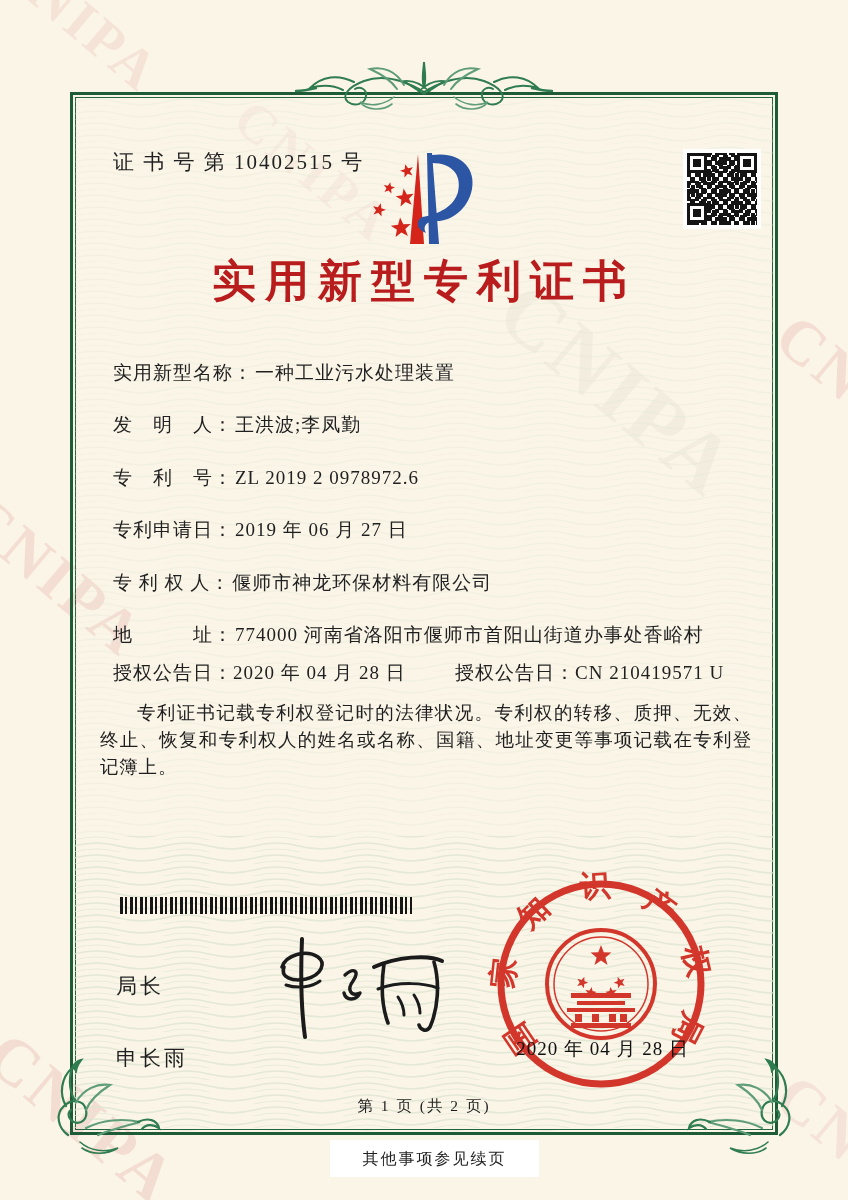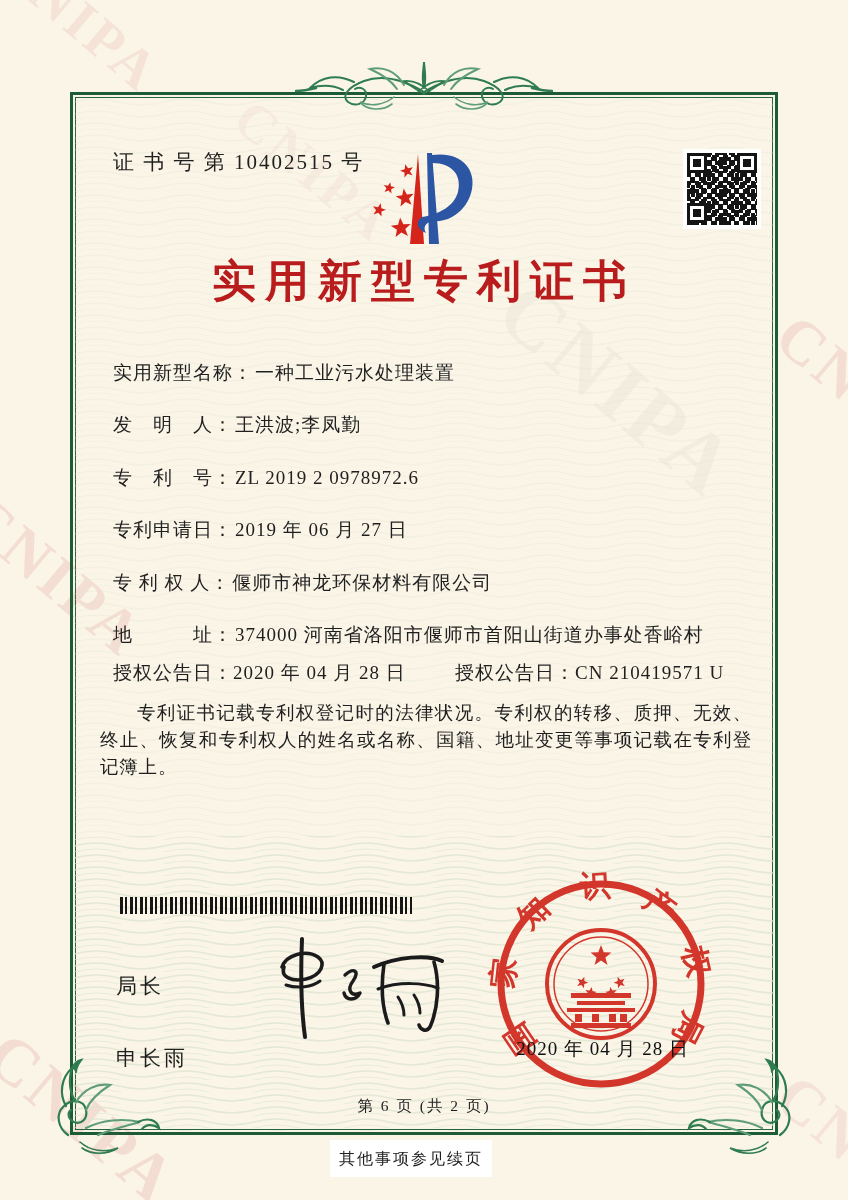--- a/index.html
+++ b/index.html
@@ -42,21 +42,21 @@
       repeating-linear-gradient(90deg,#161616 0 3px,rgba(0,0,0,0) 3px 10px),
       repeating-linear-gradient(90deg,rgba(0,0,0,0) 0 6px,#161616 6px 7px,rgba(0,0,0,0) 7px 15px);
   }
   .director-label{ left:116px; top:972px; font-size:21px; letter-spacing:3px;
                    font-family:"Liberation Sans","DejaVu Sans",sans-serif; }
   .director-name{ left:116px; top:1044px; font-size:21px; letter-spacing:3px;
                   font-family:"Liberation Sans","DejaVu Sans",sans-serif; }
   .sealdate{ left:500px; top:1036px; width:205px; text-align:center;
              font-size:19px; letter-spacing:1px; color:#111; }
   .pageno{ left:0; top:1096px; width:848px; text-align:center; font-size:15.5px; letter-spacing:2px; }
-  .footnote{ left:330px; top:1140px; width:162px; height:37px; background:#ffffff;
+  .footnote{ left:330px; top:1140px; width:209px; height:37px; background:#ffffff;
              text-align:center; line-height:37px; font-size:16px; letter-spacing:2px; }
   
   .qr{ left:683px; top:149px; width:78px; height:80px; background:#fff; padding:4px; }
   .qr-noise{ position:absolute; left:4px; top:4px; right:4px; bottom:4px;
     background:
       repeating-conic-gradient(#141414 0 25%, rgba(0,0,0,0) 0 50%) 0 0/8px 8px,
       repeating-conic-gradient(rgba(0,0,0,0) 0 25%, #141414 0 50%) 3px 2px/11px 11px;
   }
   .fp{ position:absolute; width:20px; height:20px; background:#141414; }
   .fp2{ position:absolute; left:3px; top:3px; width:14px; height:14px; background:#fff; }
@@ -174,21 +174,21 @@
 <div class="abs fieldrow" style="top:465px;">
   <span>专　利　号：</span><span class="val">ZL 2019 2 0978972.6</span>
 </div>
 <div class="abs fieldrow" style="top:517px;">
   <span>专利申请日：</span><span class="val">2019 年 06 月 27 日</span>
 </div>
 <div class="abs fieldrow" style="top:570px;">
   <span>专 利 权 人：</span><span class="val">偃师市神龙环保材料有限公司</span>
 </div>
 <div class="abs fieldrow" style="top:622px;">
-  <span>地　　　址：</span><span class="val">374000 河南省洛阳市偃师市首阳山街道办事处香峪村</span>
+  <span>地　　　址：</span><span class="val">774000 河南省洛阳市偃师市首阳山街道办事处香峪村</span>
 </div>
 
 <div class="abs grantrow">
   <span>授权公告日：</span><span>2020 年 04 月 28 日</span>
   <span class="grant-no"><span>授权公告日：</span><span>CN 210419571 U</span></span>
 </div>
 
 <div class="abs bodytext">
   <p>专利证书记载专利权登记时的法律状况。专利权的转移、质押、无效、终止、恢复和专利权人的姓名或名称、国籍、地址变更等事项记载在专利登记簿上。</p>
 </div>
@@ -233,15 +233,15 @@
     <rect x="-34" y="24" width="68" height="4"></rect>
     <rect x="-26" y="30" width="7" height="8"></rect>
     <rect x="-9" y="30" width="7" height="8"></rect>
     <rect x="8" y="30" width="7" height="8"></rect>
     <rect x="19" y="30" width="7" height="8"></rect>
     <rect x="-30" y="39" width="60" height="5"></rect>
   </g>
 </svg>
 <div class="abs sealdate">2020 年 04 月 28 日</div>
 
-<div class="abs pageno">第 6 页 (共 2 页)</div>
+<div class="abs pageno">第 1 页 (共 2 页)</div>
 
 <div class="abs footnote">其他事项参见续页</div>
 
 </body></html>

